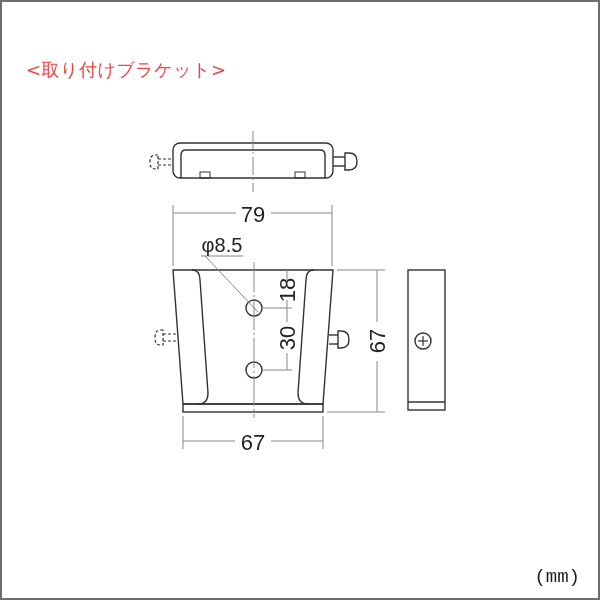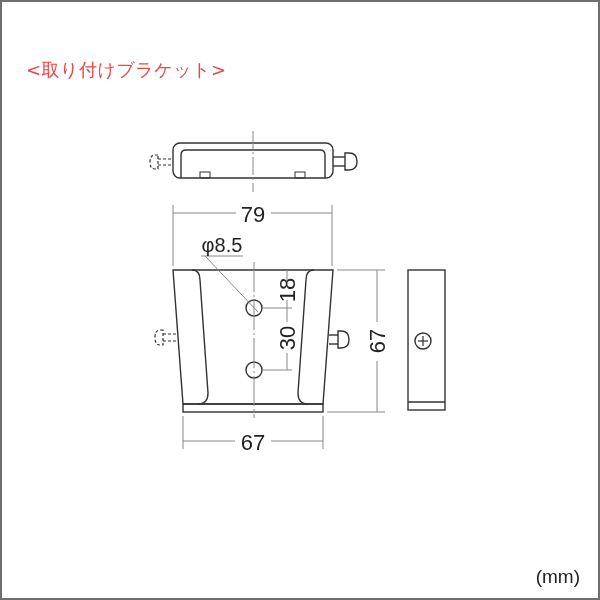--- a/index.html
+++ b/index.html
@@ -1,19 +1,19 @@
 <!DOCTYPE html>
 <html><head>
 <meta charset="utf-8">
 <style>
   html, body { margin:0; padding:0; background:#fff; }
   body { width:600px; height:600px; position:relative; overflow:hidden; font-family:"Liberation Sans","DejaVu Sans",sans-serif; }
   .frame { position:absolute; left:0; top:0; width:596px; height:596px; border:2px solid #6e6e6e; background:#fff; }
   .title { position:absolute; left:26px; top:22px; font-size:18px; color:#ef4444; letter-spacing:0.5px; font-family:"DejaVu Sans",sans-serif;margin-top:36px; }
-  .unit { position:absolute; right:20px; bottom:12px; font-size:19px; color:#222; font-family:Liberation Sans, sans-serif; }
+  .unit { position:absolute; right:20px; bottom:12px; font-size:19px; color:#222; font-family:Liberation Mono, monospace; }
   svg { position:absolute; left:0; top:0; }
   .dim text { font-family:"Liberation Sans","DejaVu Sans",sans-serif; fill:#222; }
 </style>
 </head>
 <body>
 
 <div class="frame"></div>
 <div class="title">&lt;取り付けブラケット&gt;</div>
 
 <svg width="600" height="600" viewBox="0 0 600 600">

